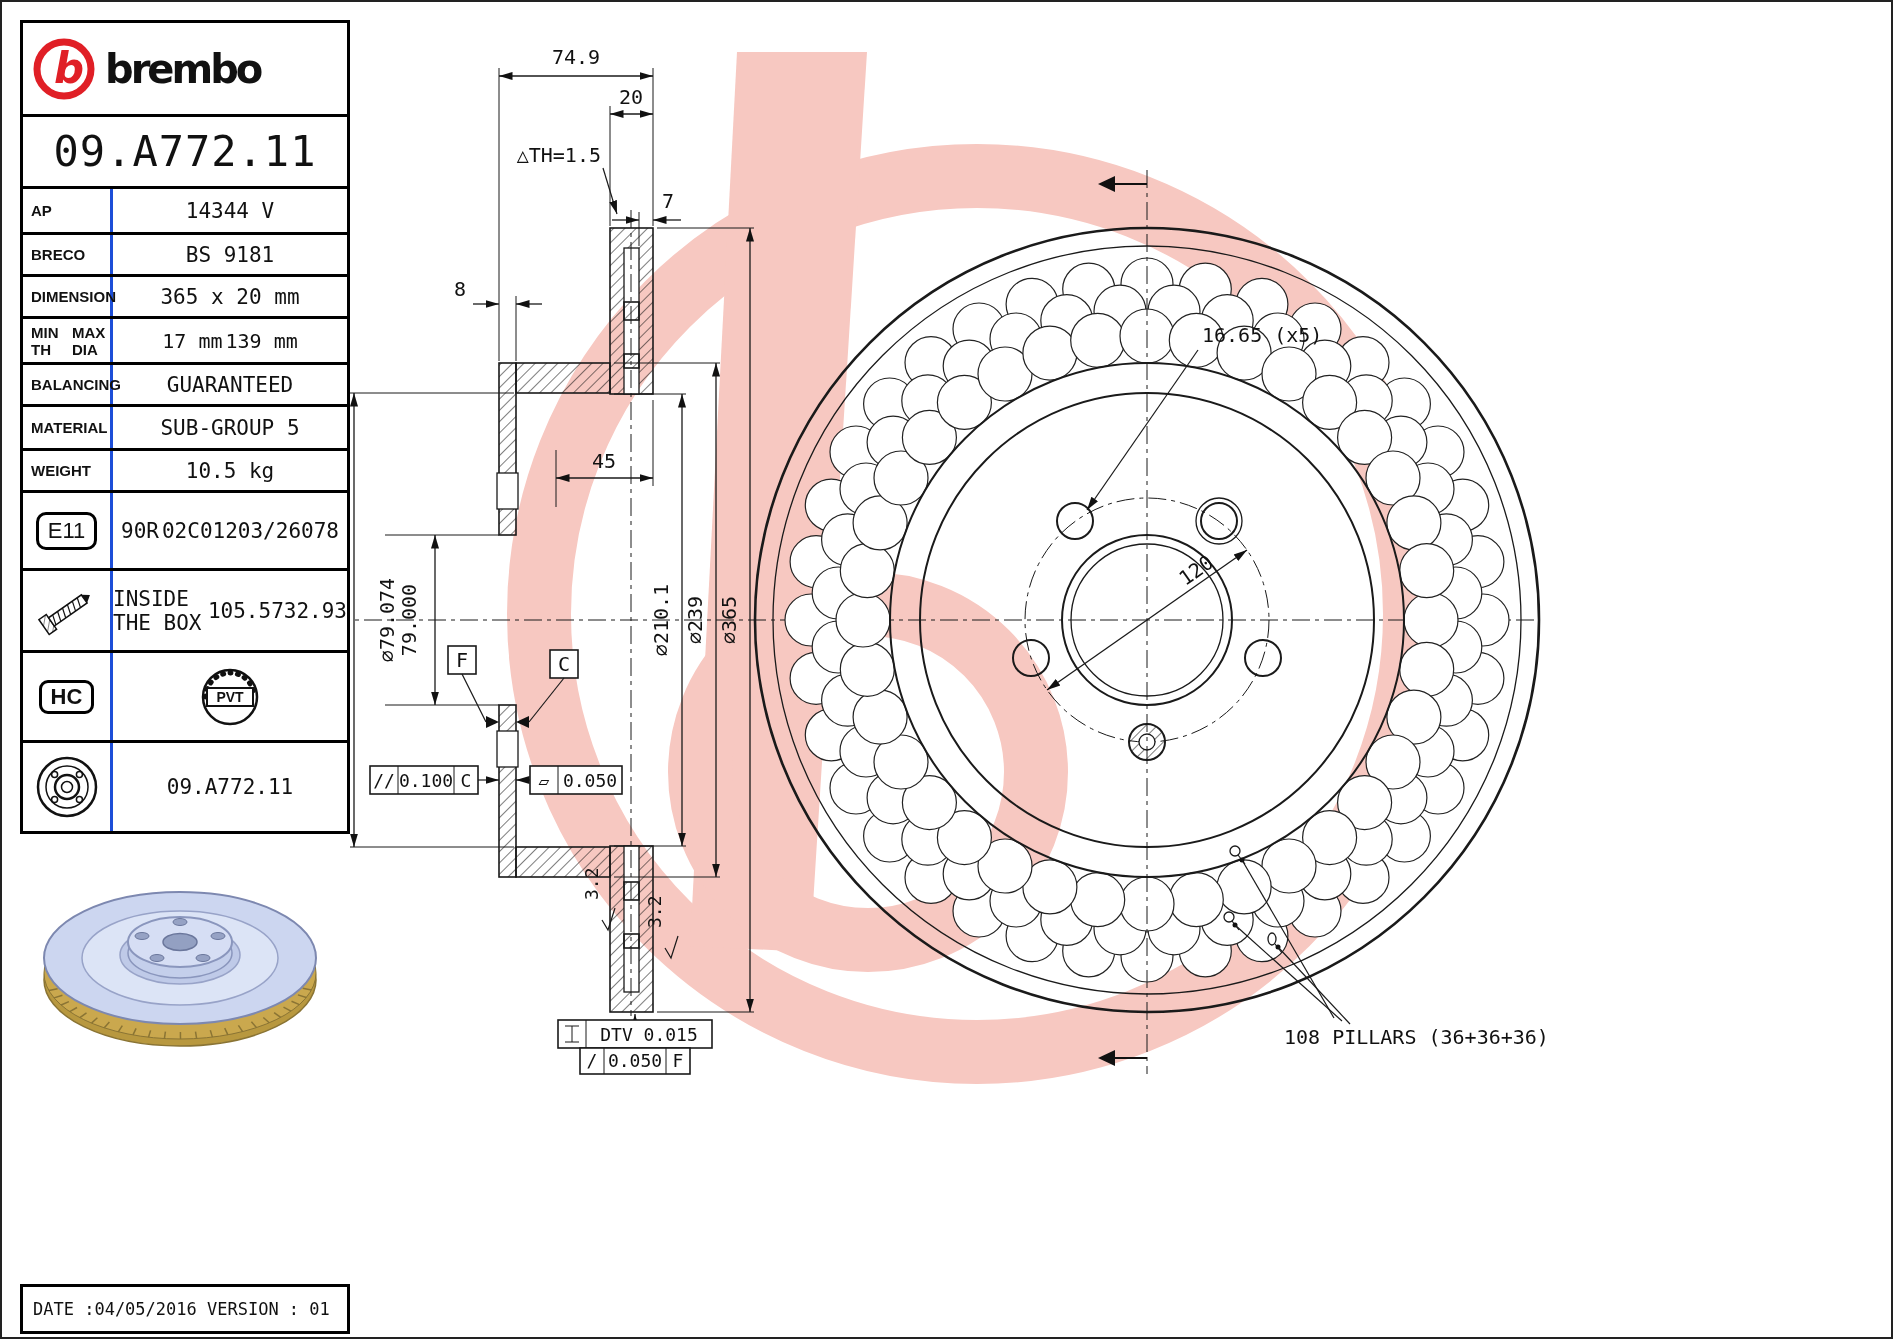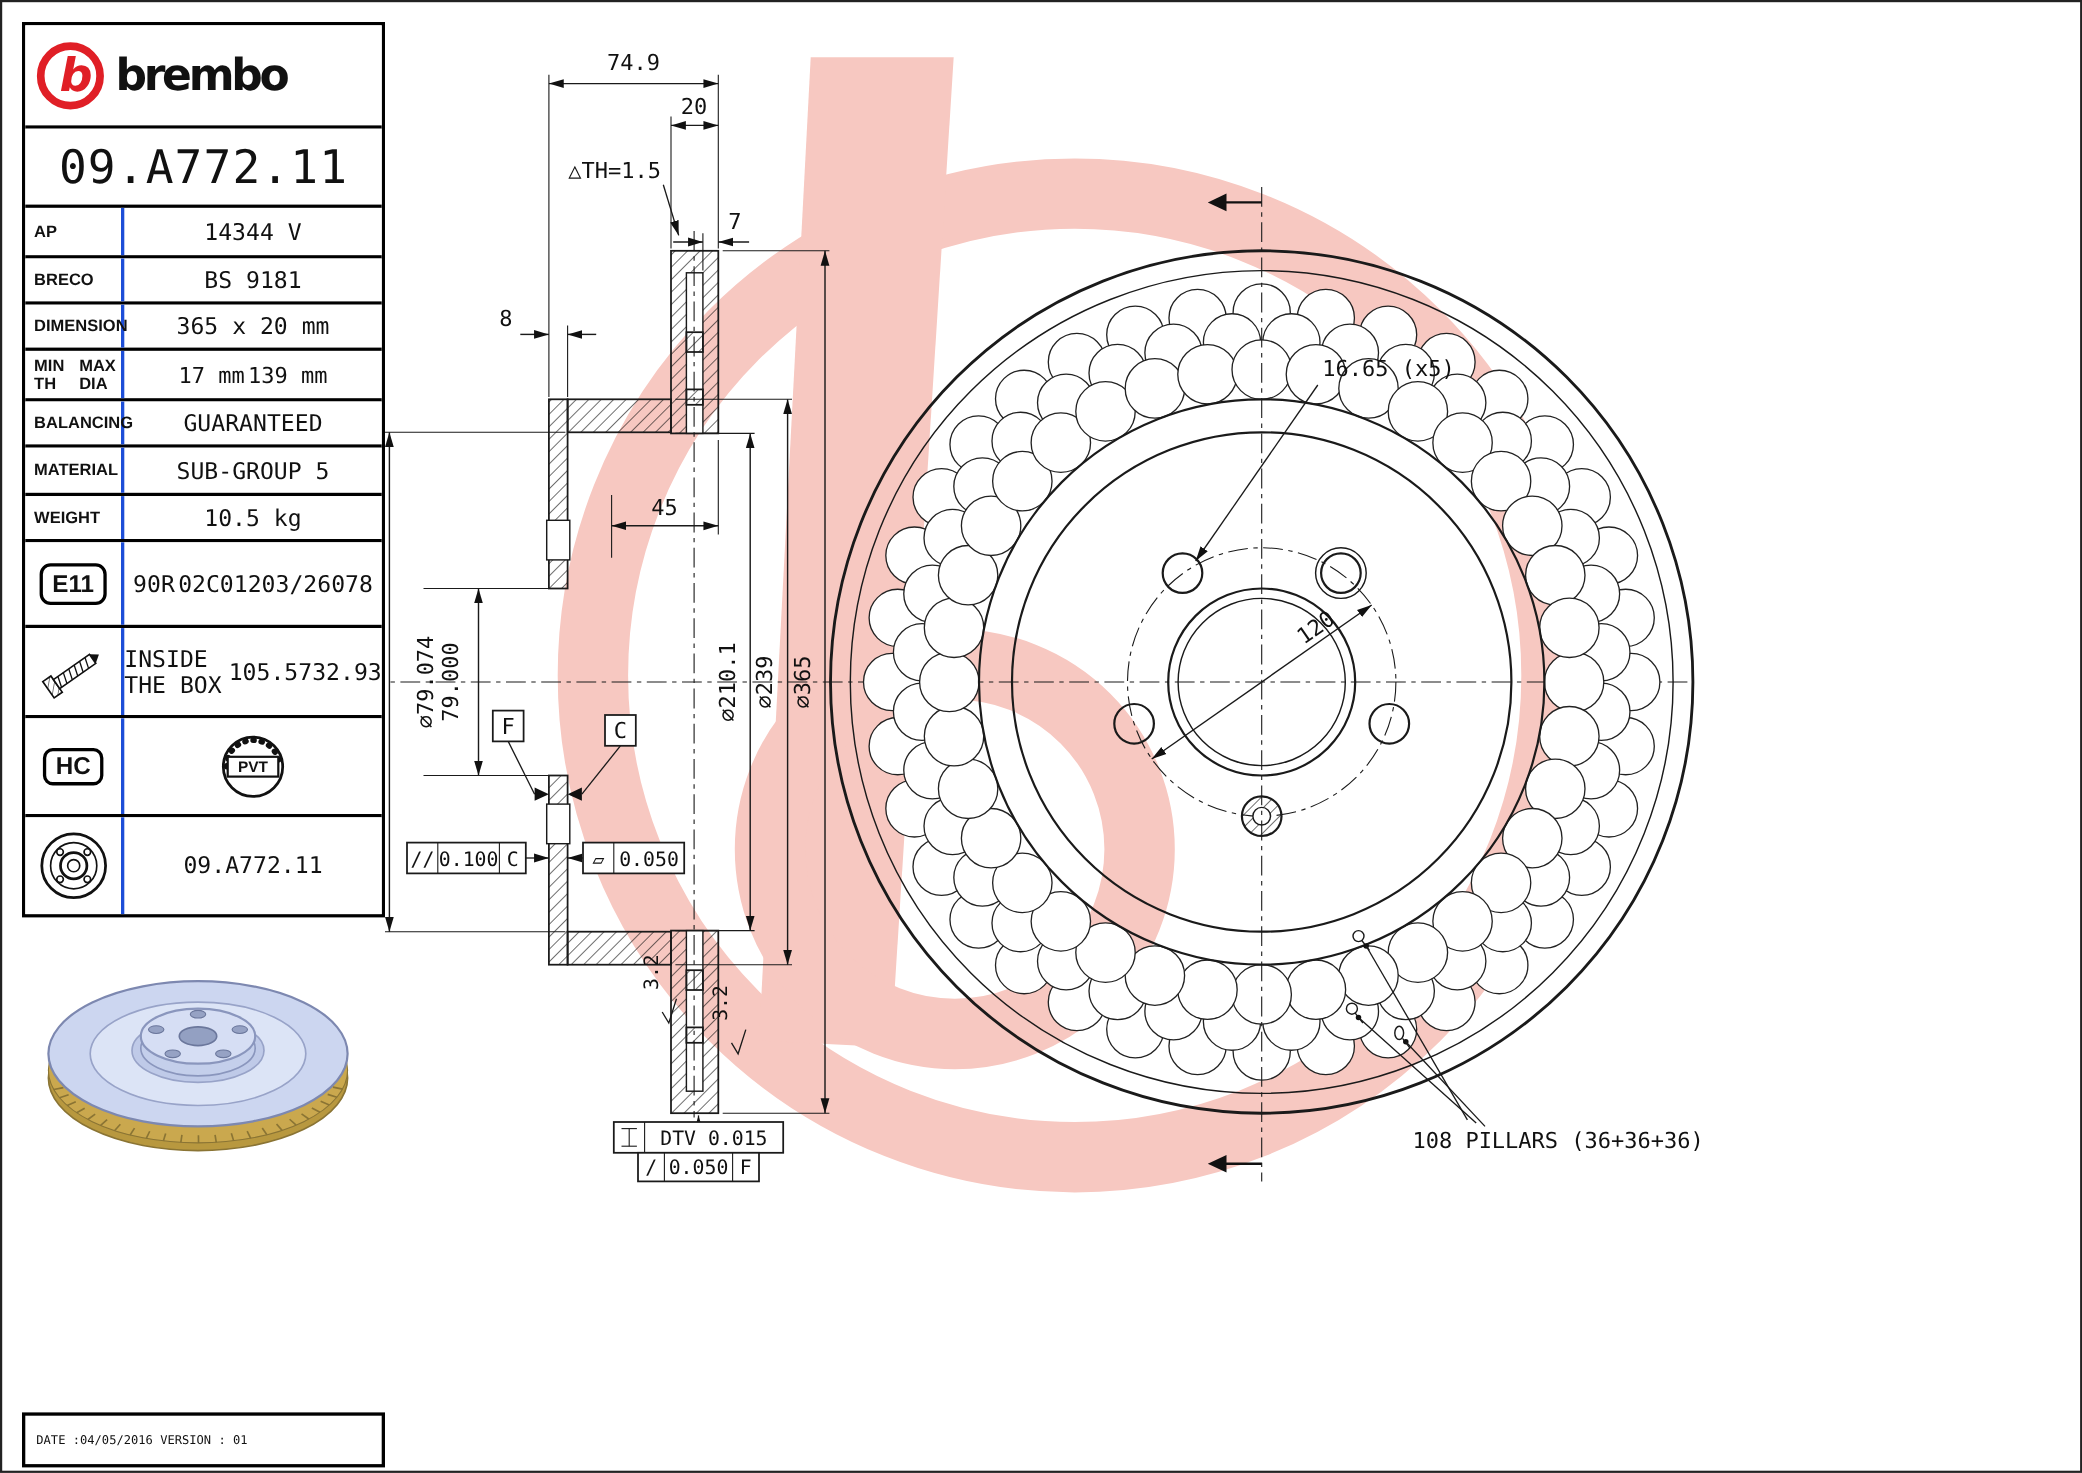--- a/index.html
+++ b/index.html
@@ -19,28 +19,28 @@
          justify-content:flex-start;padding-left:8px;font-family:"Liberation Sans",sans-serif;
          font-weight:bold;font-size:15px;box-sizing:border-box;}
   .kv .k.center{justify-content:center;padding-left:0;}
   .kv .v{flex:1;display:flex;align-items:center;justify-content:center;font-size:21px;}
   .h46{height:46px}.h42{height:42px}.h44{height:44px}.h78{height:78px}.h82{height:82px}.h90{height:90px}.h88{height:88px}
   .col{justify-content:center;gap:3px;}
   .col > span{display:block;text-align:left;}
   .dual .k{align-items:center;}
   .dual .k span{text-align:left;width:100%;}
   .e11{border:3px solid #000;border-radius:10px;padding:3px 9px;
-       font-family:"Liberation Sans",sans-serif;font-weight:bold;font-size:22px;}
+       font-family:"Liberation Sans",sans-serif;font-weight:normal;font-size:22px;}
   .hc{border:3px solid #000;border-radius:9px;padding:1px 9px;
       font-family:"Liberation Sans",sans-serif;font-weight:bold;font-size:22px;}
   .fpn{font-size:33px;}
   .render{position:absolute;left:36px;top:852px;z-index:4;}
   .datebox{position:absolute;left:18px;top:1282px;width:330px;height:50px;border:3px solid #000;
            box-sizing:border-box;display:flex;align-items:center;padding-left:10px;
-           font-size:11px;background:#fff;z-index:5;}
+           font-size:17px;background:#fff;z-index:5;}
 
   
   .e{stroke:#1a1a1a;stroke-width:1;}
   .d{stroke:#1a1a1a;stroke-width:1.3;fill:none;}
   .ld{stroke:#1a1a1a;stroke-width:1.2;fill:none;}
   .cl{stroke:#1a1a1a;stroke-width:1;stroke-dasharray:18 5 4 5;fill:none;}
   .o3{fill:none;stroke:#1a1a1a;stroke-width:2.6;}
   .o2{fill:none;stroke:#1a1a1a;stroke-width:2;}
   .o1{fill:none;stroke:#1a1a1a;stroke-width:1.3;}
   .hr{fill:url(#hat);stroke:#1a1a1a;stroke-width:1.6;}

